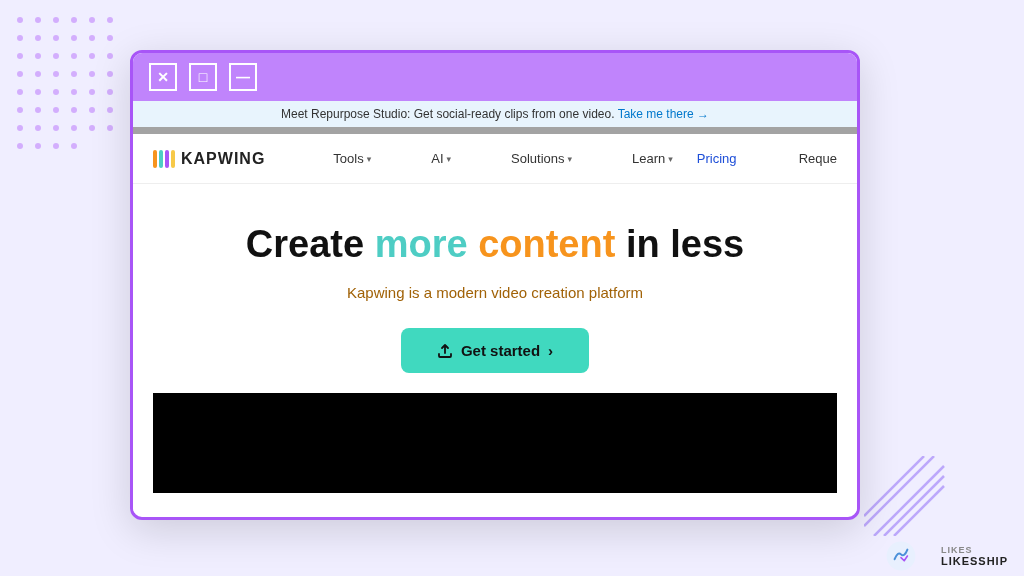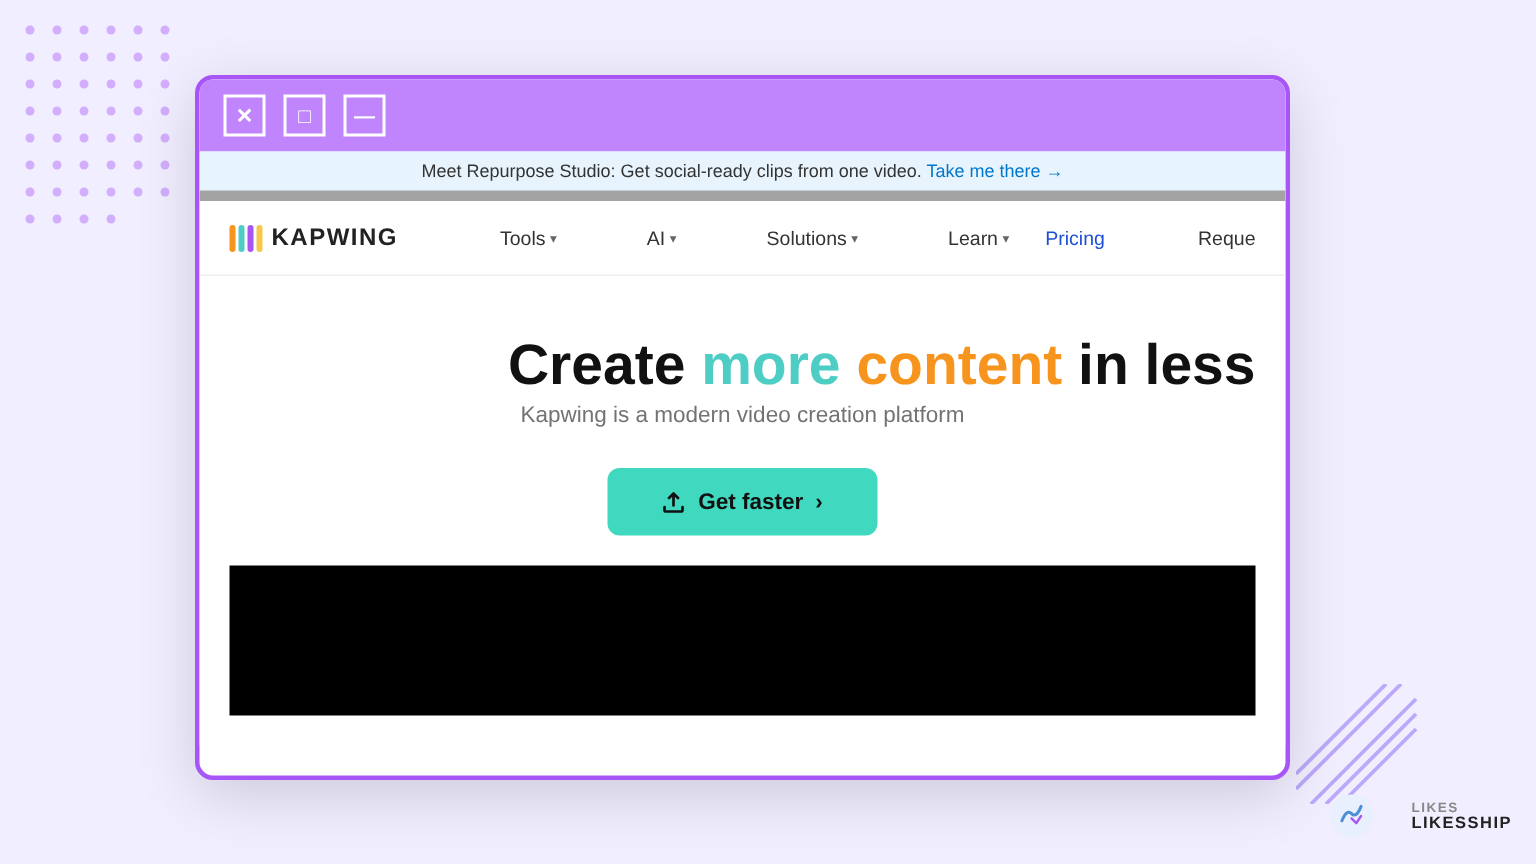--- a/index.html
+++ b/index.html
@@ -126,29 +126,28 @@
       padding: 40px 20px 20px;
       text-align: center;
     }
     .hero-title {
       font-size: 38px;
       font-weight: 900;
       line-height: 1.1;
       color: #111;
       white-space: nowrap;
       overflow: hidden;
-      text-align: right;
     }
     .hero-title .more { color: #4ecdc4; }
     .hero-title .content { color: #f7941d; }
 
     .hero-subtitle {
       font-size: 15px;
-      color: #737373;
-      margin-top: 0;
+      color: #a16207;
+      margin-top: 16px;
       line-height: 1.5;
     }
 
     .get-started-btn {
       display: inline-flex;
       align-items: center;
       gap: 8px;
       background: #40d9bf;
       color: #111;
       font-size: 15px;
@@ -162,21 +161,21 @@
 
     .video-block {
       background: #000;
       height: 100px;
       margin-top: 20px;
     }
 
     
     .likesship {
       position: absolute;
-      bottom: 16px;
+      bottom: 4px;
       right: 16px;
       display: flex;
       align-items: center;
       gap: 24px;
       font-size: 11px;
       font-weight: 600;
       color: #222;
     }
     .likesship-icon {
       width: 32px;
@@ -300,21 +299,21 @@
     <div class="hero-title">
       <span>Create </span><span class="more">more</span><span> </span><span class="content">content</span><span> in less</span>
     </div>
     <div class="hero-subtitle">
       <span>Kapwing is a modern video creation platform</span><br>
     </div>
     <button class="get-started-btn">
       <svg width="16" height="16" viewBox="0 0 16 16" fill="none">
         <path d="M8 2v8M5 5l3-3 3 3M2 11v2a1 1 0 001 1h10a1 1 0 001-1v-2" stroke="#111" stroke-width="1.8" stroke-linecap="round" stroke-linejoin="round"></path>
       </svg>
-      <span>Get faster</span>
+      <span>Get started</span>
       <span>›</span>
     </button>
     <div class="video-block"></div>
   </div>
 </div>
 
 <div class="likesship">
   <svg class="likesship-icon" viewBox="0 0 40 40" fill="none" xmlns="http://www.w3.org/2000/svg">
     <circle cx="20" cy="20" r="18" fill="#e8f0fe"></circle>
     <path d="M12 24 Q16 14 20 18 Q24 22 28 12" stroke="#4a90d9" stroke-width="2.5" fill="none" stroke-linecap="round"></path>

